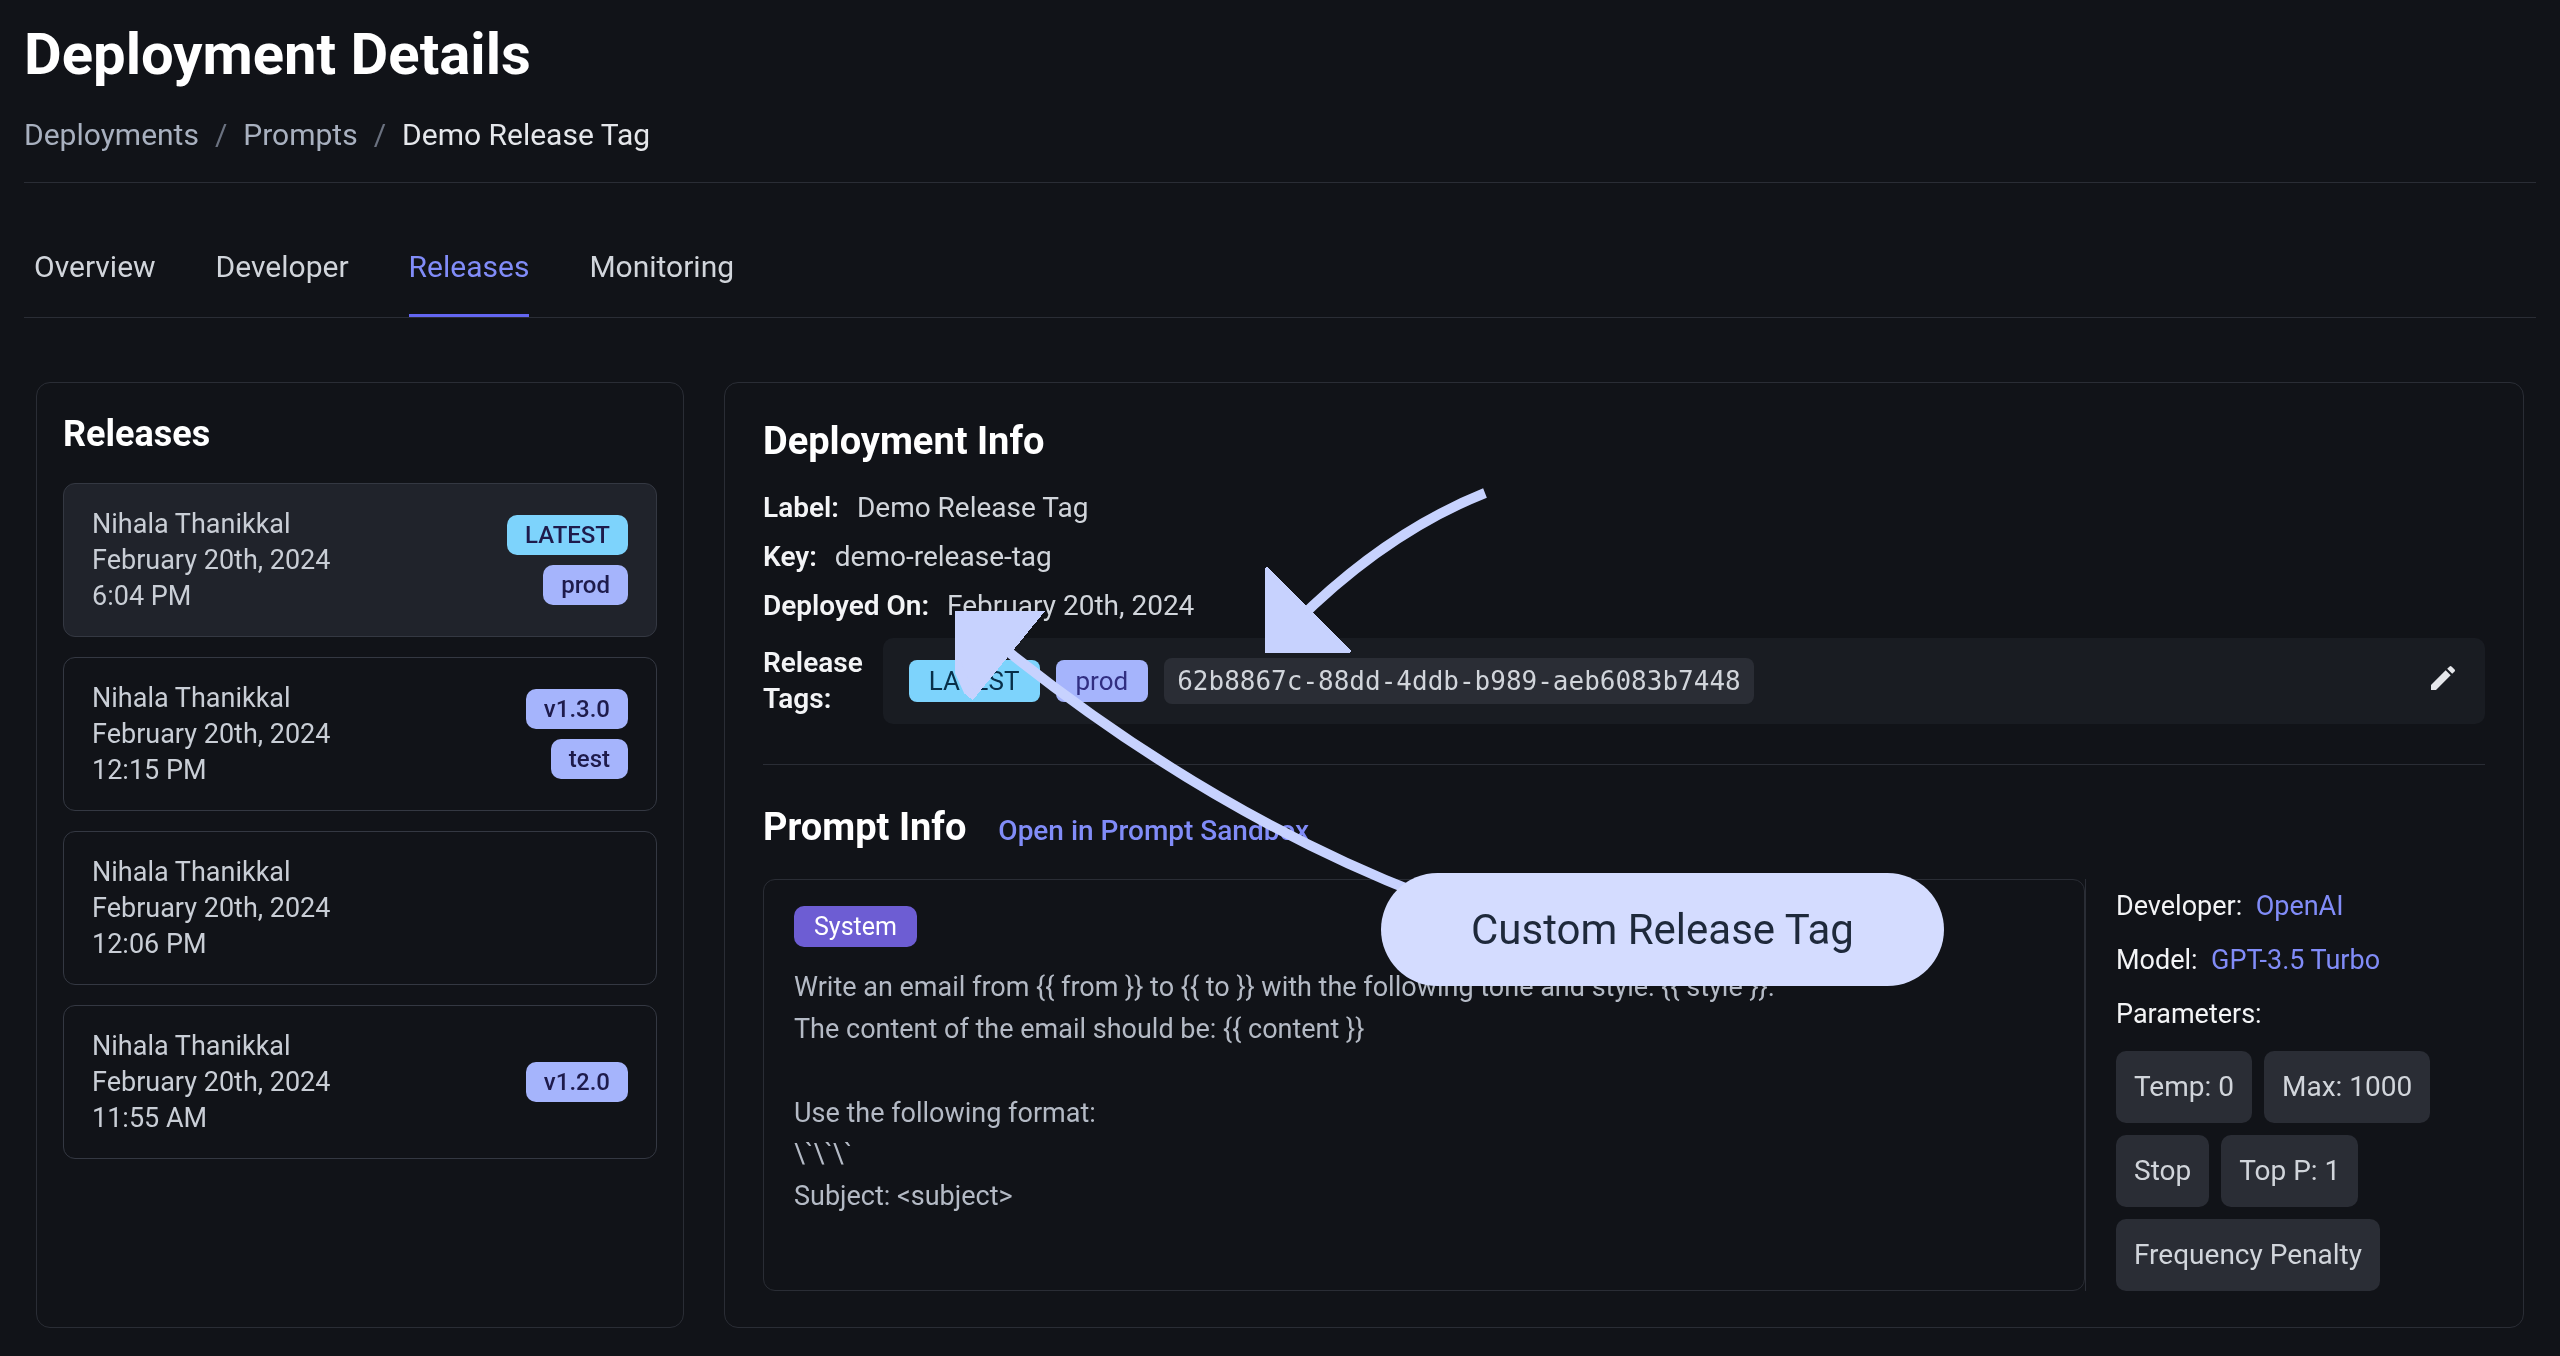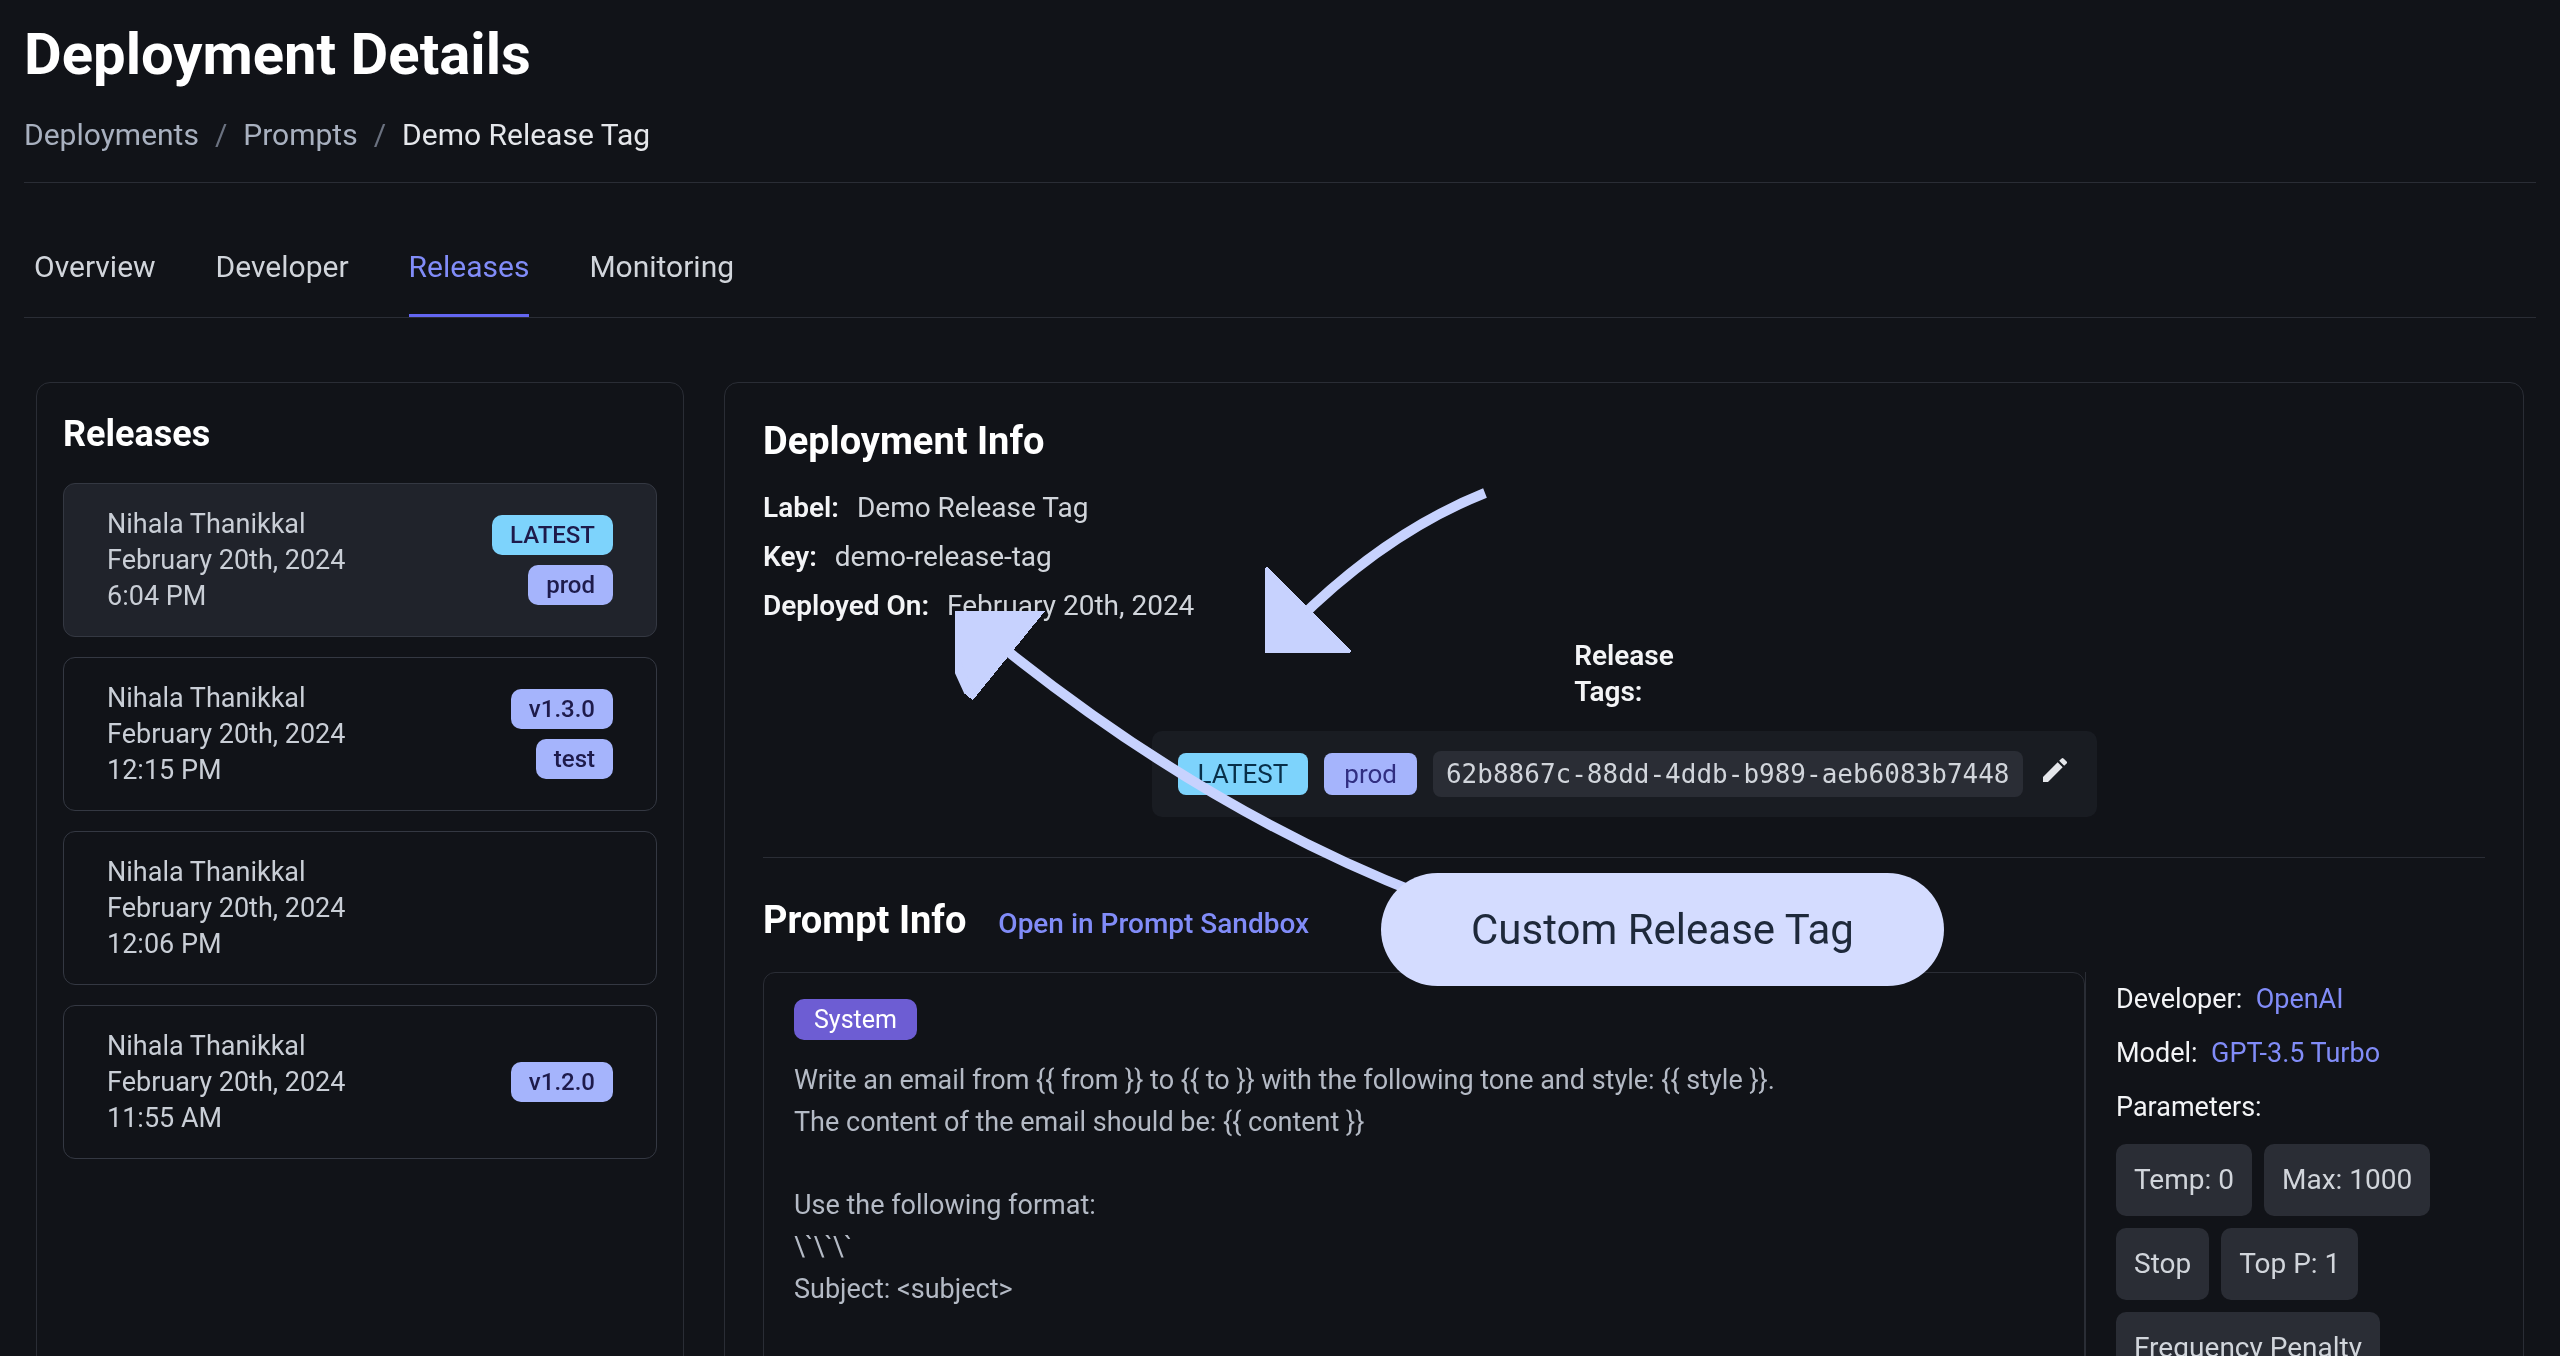--- a/index.html
+++ b/index.html
@@ -63,21 +63,21 @@
   }
   .sidebar h2 {
     font-size: 36px;
     font-weight: 700;
     color: #fff;
     margin-bottom: 28px;
   }
   .release-card {
     border: 1px solid #343842;
     border-radius: 12px;
-    padding: 24px 43px;
+    padding: 24px 28px;
     margin-bottom: 20px;
     display: flex;
     justify-content: space-between;
     align-items: center;
     cursor: pointer;
     margin-top: 16px;
   }
   .release-card.selected { background: #20232b; }
   .release-left { display: flex; flex-direction: column; gap: 4px; font-size: 27px; color: #c9ced6; }
   .release-right { display: flex; flex-direction: column; align-items: flex-end; gap: 10px; }
@@ -113,21 +113,20 @@
     margin-bottom: 16px;
   }
   .info-row .lab { font-weight: 600; color: #f3f4f6; }
   .info-row .val { color: #d1d5db; }
   .tags-row {
     display: flex;
     align-items: center;
     gap: 20px;
     margin-top: 10px;
     margin-bottom: 40px;
-    flex-direction: column;
   }
   .tags-label { font-weight: 600; color: #f3f4f6; font-size: 28px; line-height: 1.3; }
   .tags-container {
     display: flex;
     align-items: center;
     gap: 16px;
     background: #191c22;
     border-radius: 10px;
     padding: 20px 26px;
     flex: 1;

